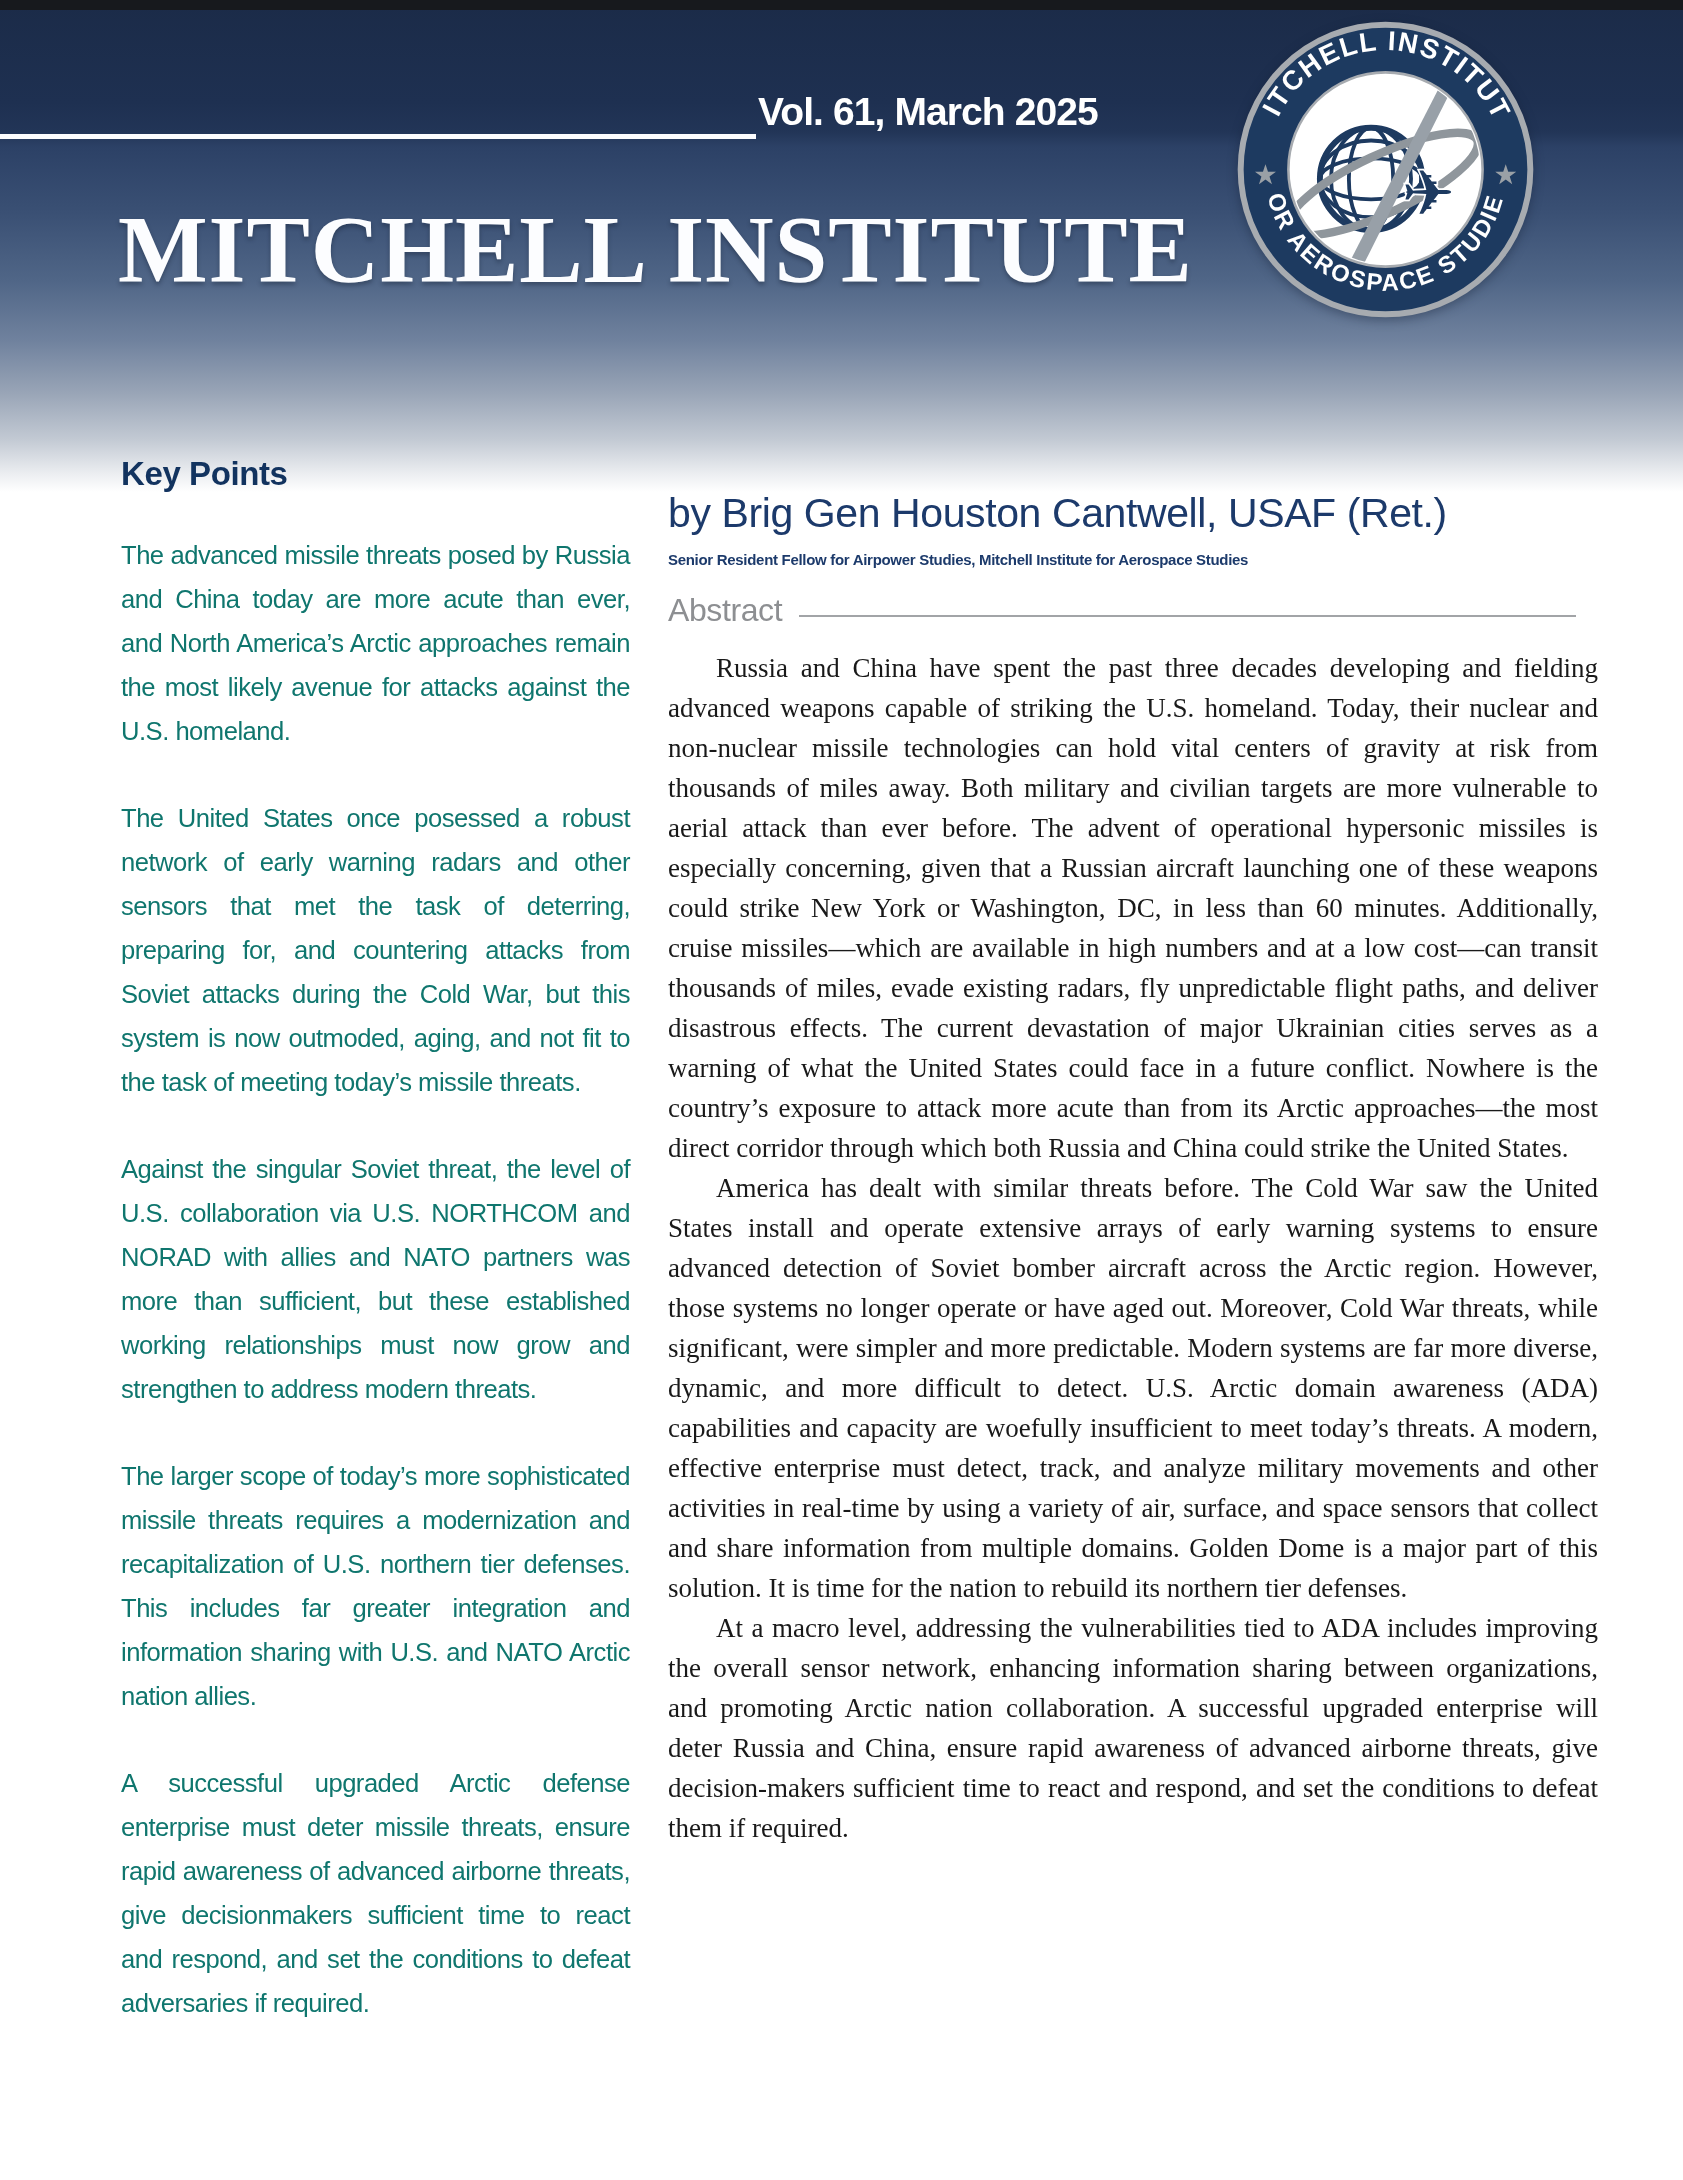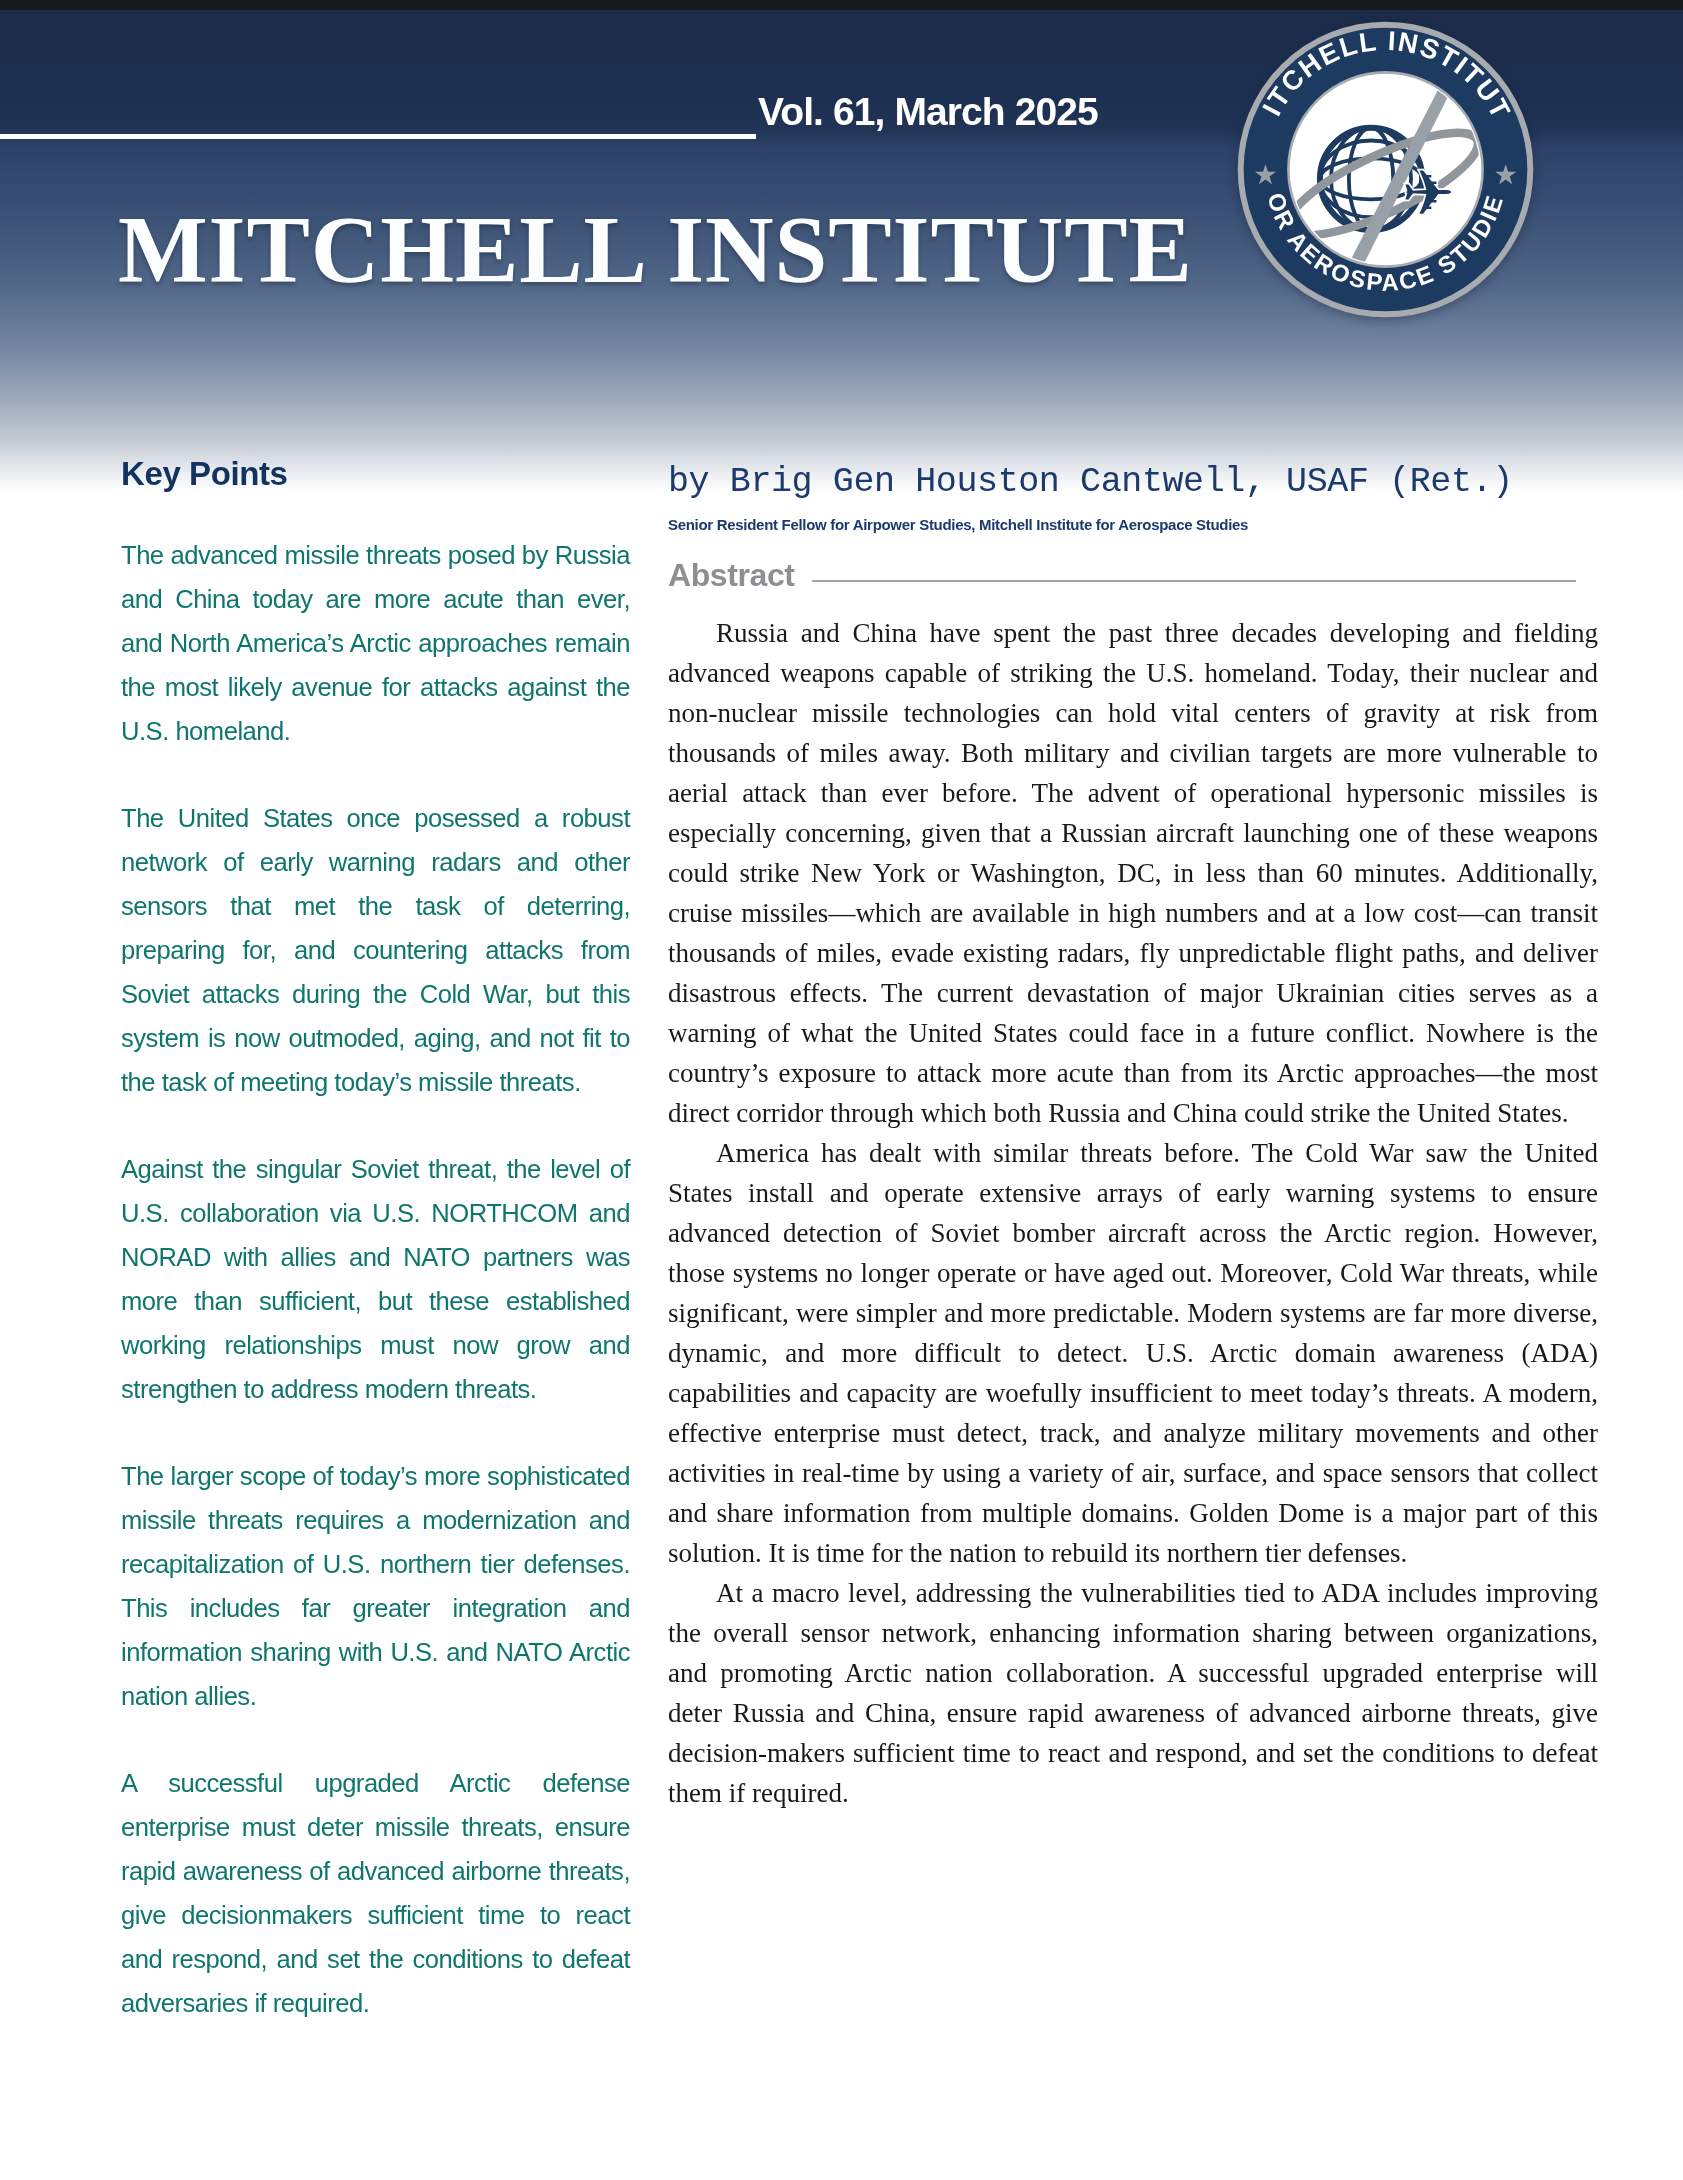--- a/index.html
+++ b/index.html
@@ -45,29 +45,29 @@
     text-align:justify;
   }
   .kp-body p{margin:0 0 43px 0;}
   
   .art-col{position:absolute;left:668px;top:440px;width:930px;}
   .art-title{
     font-size:53px;font-weight:bold;line-height:66px;letter-spacing:-0.9px;
     color:#1c3a6b;margin:0;text-align:left;
   }
   .art-byline{
-    margin-top:22px;font-size:35px;font-weight:normal;letter-spacing:-0.4px;
-    color:#1c3a6b;white-space:nowrap;font-family:Liberation Mono, monospace;
+    margin-top:50px;font-size:41px;font-weight:normal;letter-spacing:-0.4px;
+    color:#1c3a6b;white-space:nowrap;
   }
   .art-affil{
     margin-top:13.6px;font-size:15px;font-weight:bold;letter-spacing:-0.3px;
     color:#1c3a6b;white-space:nowrap;
   }
   .abstract-row{display:flex;align-items:center;margin-top:24px;}
-  .abstract-label{font-size:32px;font-weight:bold;color:#8d8f92;letter-spacing:-0.4px;flex:0 0 auto;}
+  .abstract-label{font-size:32px;font-weight:normal;color:#8d8f92;letter-spacing:-0.4px;flex:0 0 auto;}
   .abstract-rule{flex:1 1 auto;height:2.6px;background:#a2a4a7;margin-left:17px;margin-top:12px;margin-right:22px;}
   .abstract-body{
     margin-top:19px;
     font-family:"Liberation Serif",serif;font-size:27px;line-height:40px;color:#191919;
     text-align:justify;
   }
   .abstract-body p{margin:0;text-indent:48px;}
 </style>
 </head>
 <body>

